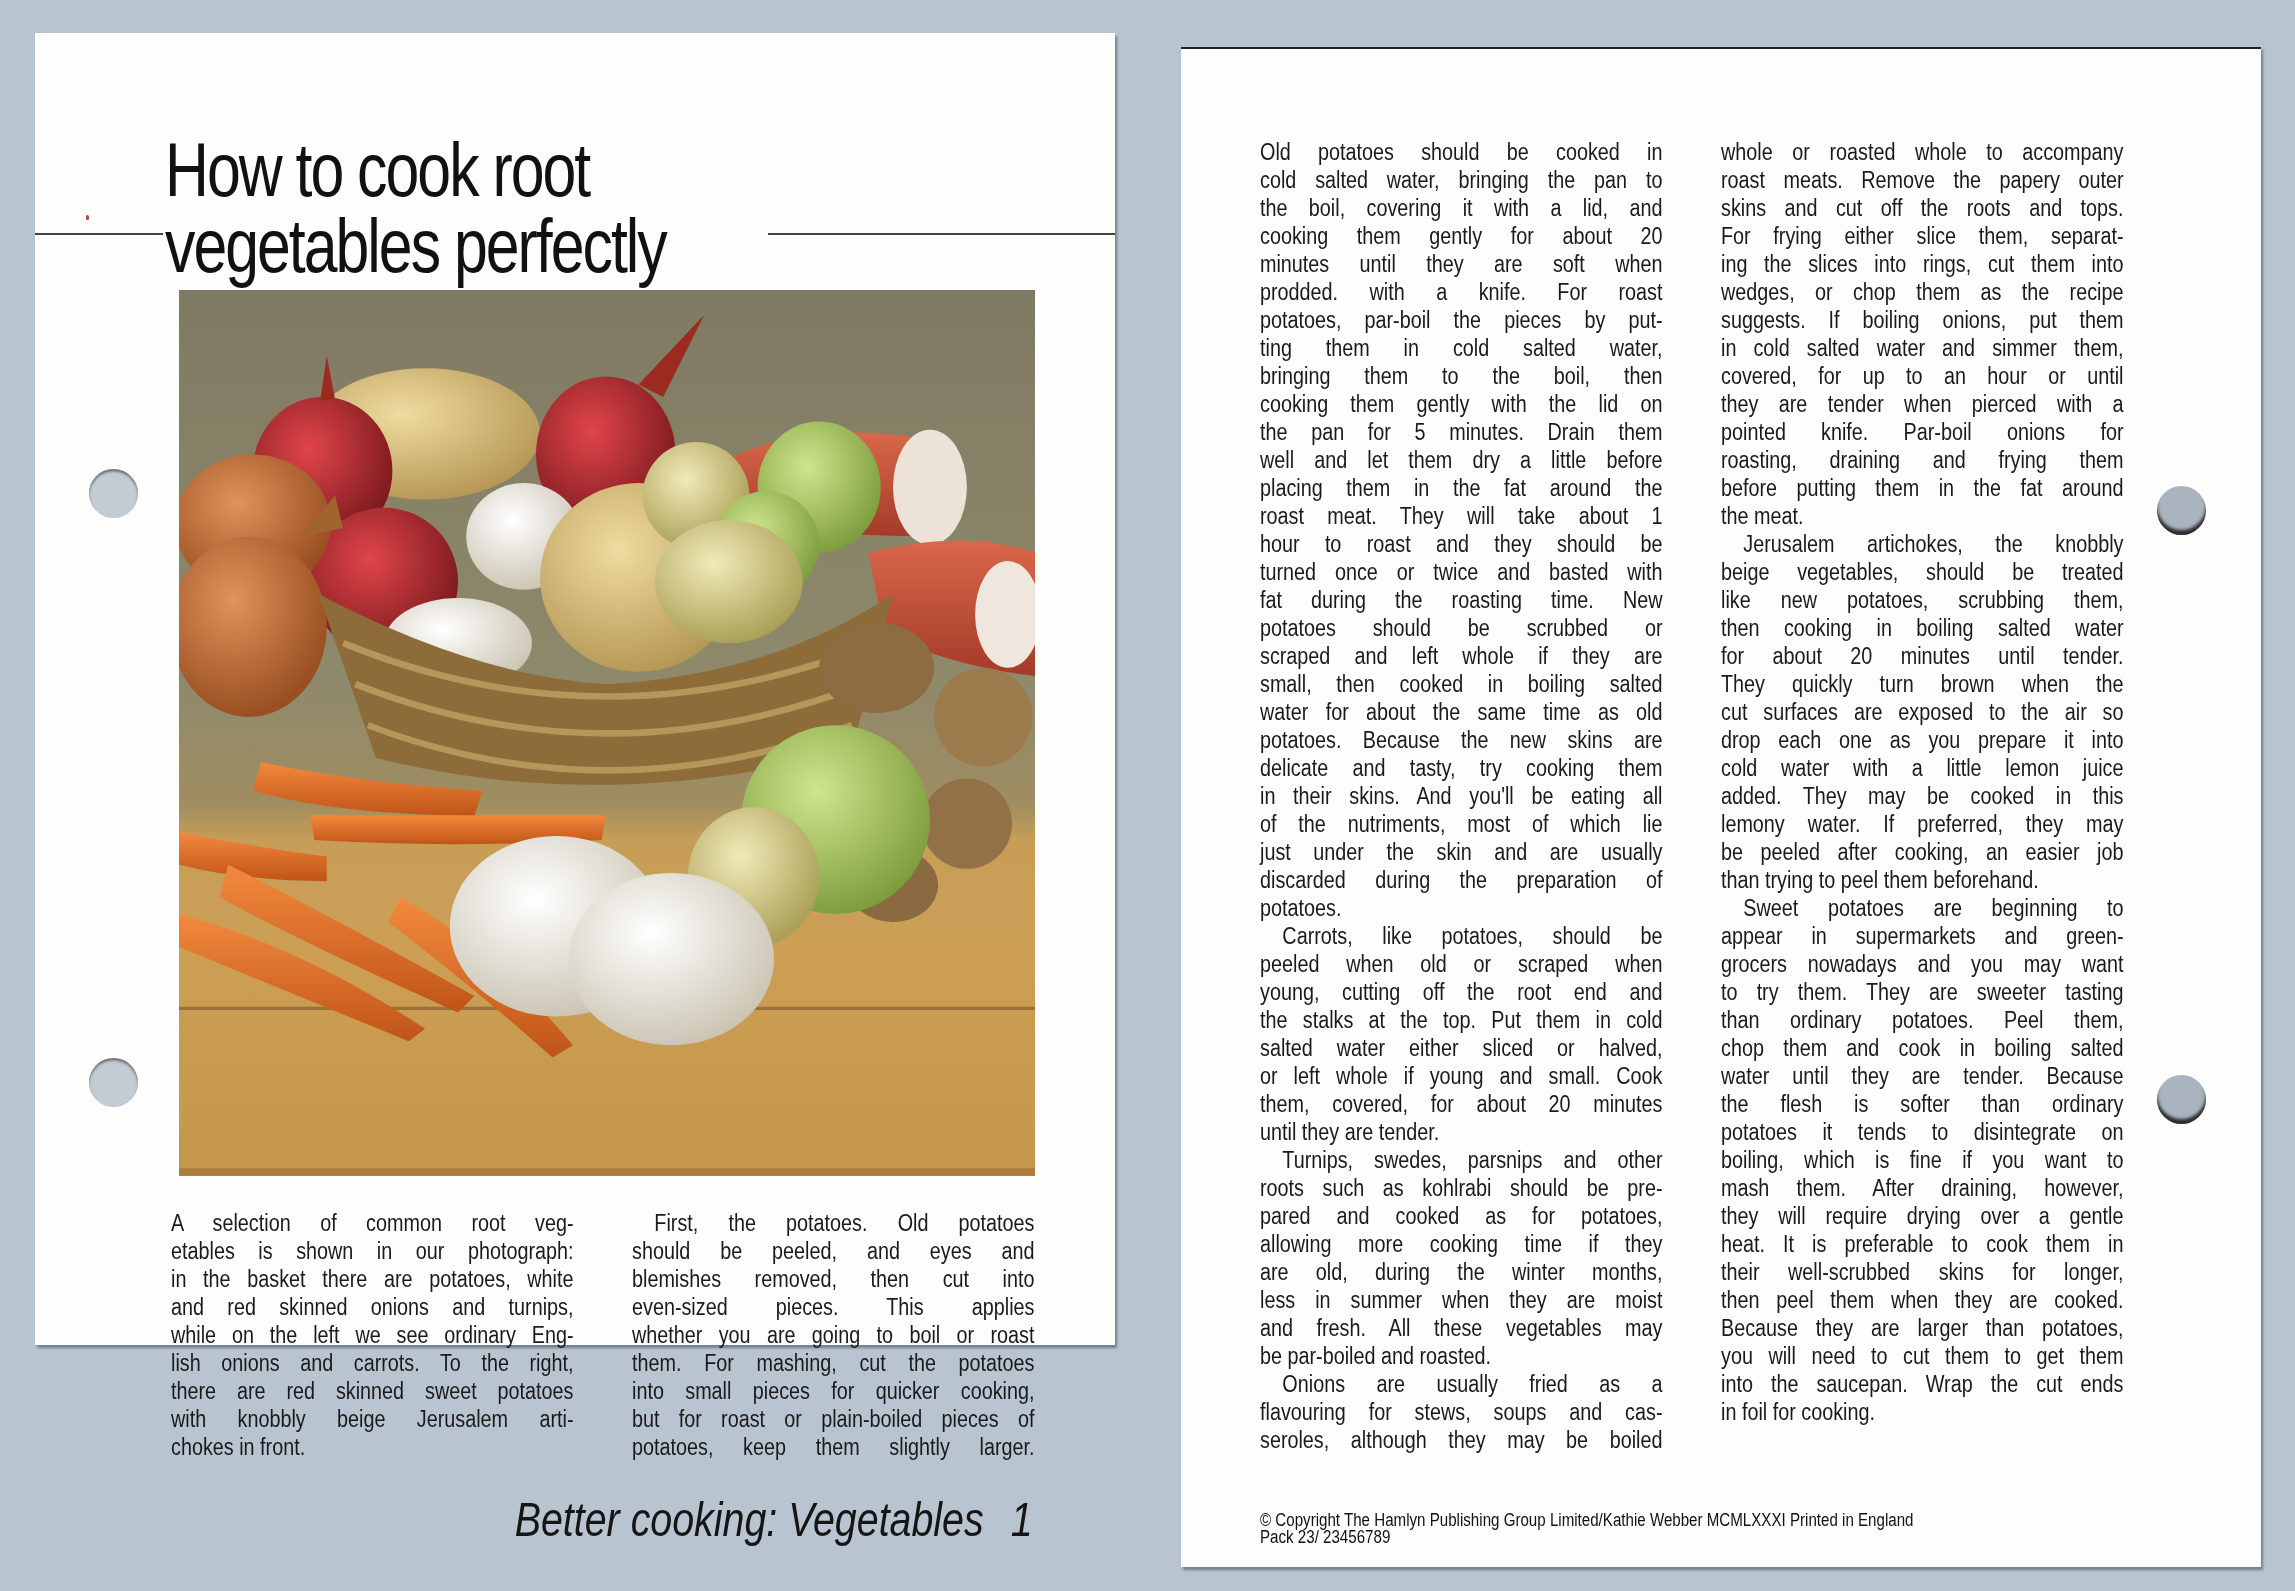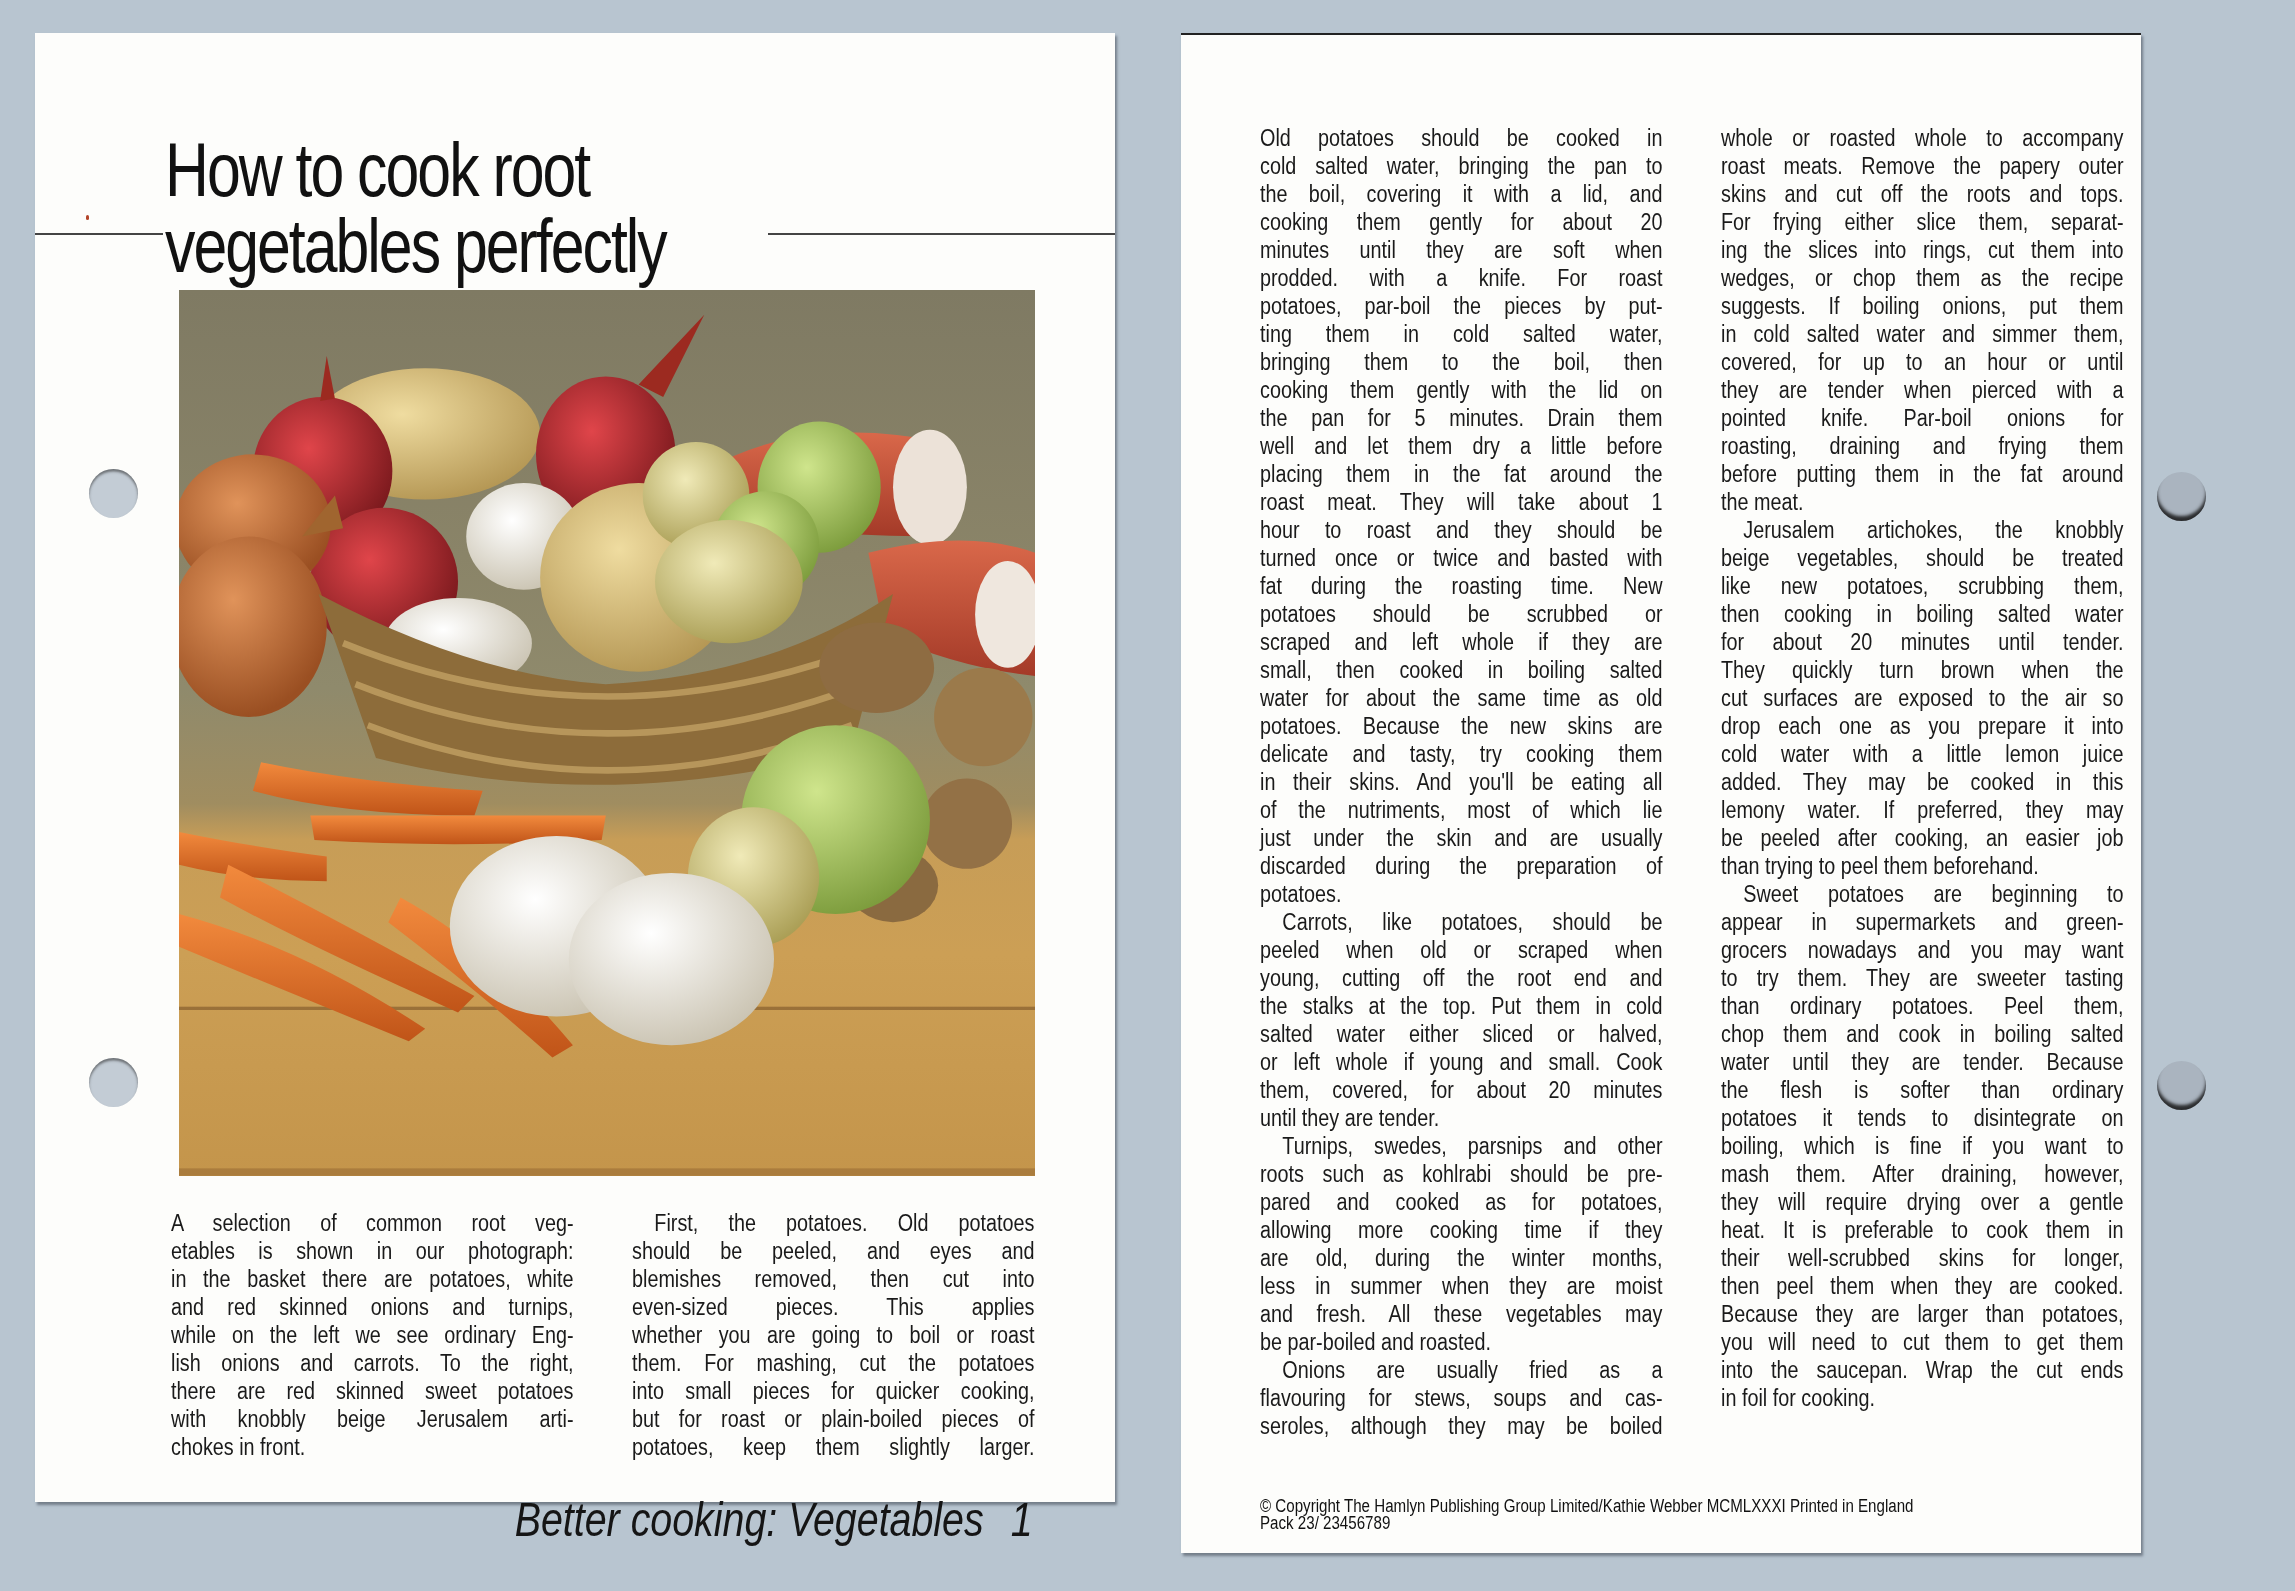--- a/index.html
+++ b/index.html
@@ -5,22 +5,22 @@
   html, body { margin:0; padding:0; }
   body {
     width:2295px; height:1591px; position:relative; overflow:hidden;
     background:#b8c5d0;
     font-family:"Liberation Sans", sans-serif; color:#1a1a1a;
   }
   .card {
     position:absolute; background:#fdfdfb;
     box-shadow: 1.6px 3.3px 2.5px rgba(60,70,80,0.55);
   }
-  #card-left { left:35px; top:33px; width:1080px; height:1469px; }
-  #card-right { left:1181px; top:33px; width:960px; height:1520px; border-top:2.5px solid #222; box-sizing:border-box;padding-left:9px; }
+  #card-left { left:35px; top:33px; width:1080px; height:1312px; }
+  #card-right { left:1181px; top:47px; width:1080px; height:1520px; border-top:2.5px solid #222; box-sizing:border-box;padding-left:9px; }
   #card-right { box-shadow: 1.6px 3.3px 2.5px rgba(60,70,80,0.55), inset 0 0 0 0 transparent; }
 
   .hole { position:absolute; width:49px; height:49px; border-radius:50%; background:#c3ccd5; }
   .hole.left { box-shadow: inset 0 2.5px 2.5px rgba(40,40,40,0.55); }
   .hole.right { background:#aab4bf; box-shadow: inset 0 -4.9px 3.3px rgba(20,20,20,0.85); }
 
   .title {
     position:absolute; left:130px; top:48px;
     font-size:76px; line-height:76px; color:#111; letter-spacing:-2.5px;
     transform-origin:left top; transform:scaleX(0.80);

